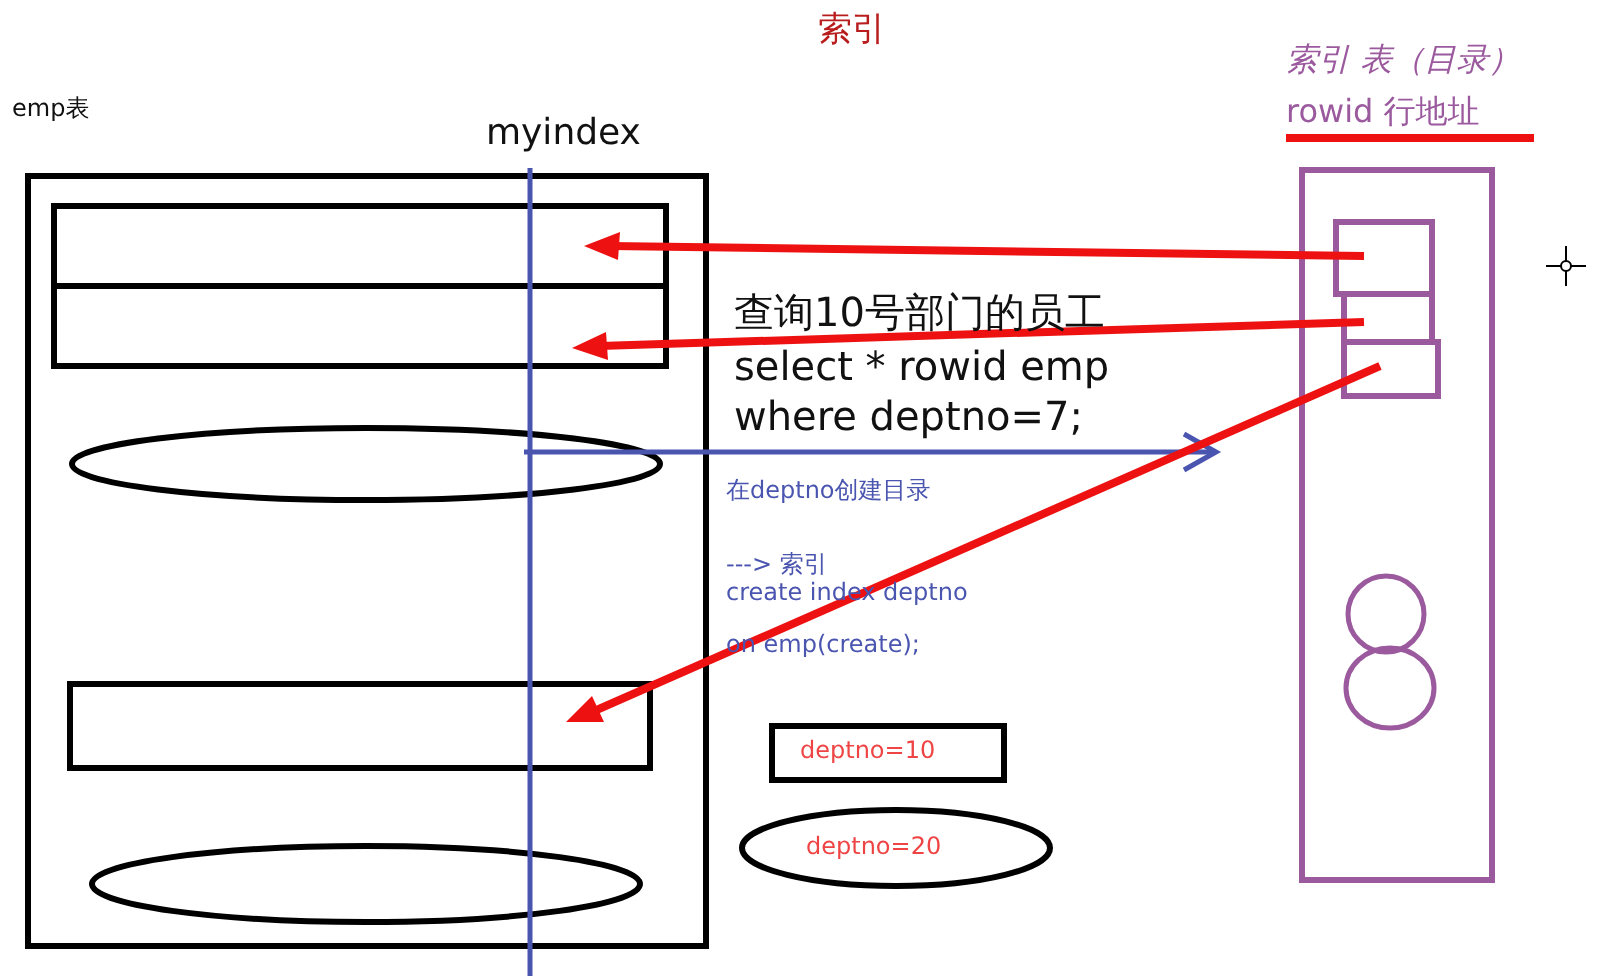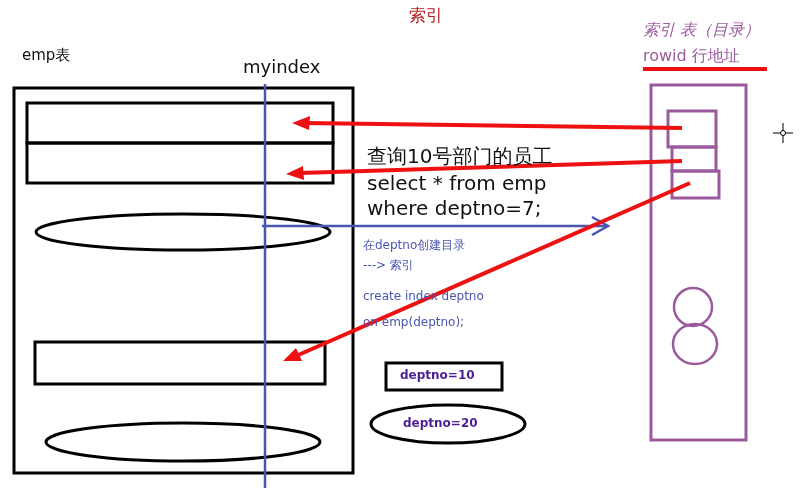--- a/index.html
+++ b/index.html
@@ -1,27 +1,27 @@
 <!DOCTYPE html>
 <html><head>
 <meta charset="utf-8">
 <style>
   html, body { margin: 0; padding: 0; background: #ffffff; }
   body { width: 810px; height: 488px; position: relative; overflow: hidden;
          font-family: "DejaVu Sans", sans-serif; }
   svg { position: absolute; left: 0; top: 0; }
   .lbl { position: absolute; white-space: nowrap; line-height: 1; }
   .title { left: 409px; top: 7px; font-size: 17px; color: #b91c1c; }
-  .emp { left: 22px; top: 48px; font-size: 15px; color: #111; }
+  .emp { left: 6px; top: 48px; font-size: 12px; color: #111; }
   .deptno-col { left: 243px; top: 58px; font-size: 18px; color: #111; }
   .idx1 { left: 643px; top: 22px; font-size: 16px; color: #9b5a9e; font-style: italic; }
   .idx2 { left: 643px; top: 48px; font-size: 16px; color: #9b5a9e; text-align: right; }
   .q { left: 367px; font-size: 20px; color: #111; }
   .c { left: 363px; font-size: 12px; color: #4a55b0; }
-  .box-lbl { font-size: 12px; font-weight: bold; color: #4c1d95; }
+  .box-lbl { font-size: 12px; font-weight: normal; color: #ef4444; }
 </style>
 </head>
 <body>
 
 <svg width="810" height="488" viewBox="0 0 810 488">
 
   <rect x="14" y="88" width="339" height="385" fill="none" stroke="#000" stroke-width="3"></rect>
 
   <rect x="27" y="103" width="306" height="40" fill="none" stroke="#000" stroke-width="3"></rect>
   <rect x="27" y="143" width="306" height="40" fill="none" stroke="#000" stroke-width="3"></rect>
@@ -62,22 +62,22 @@
 </svg>
 
 <div class="lbl title">索引</div>
 <div class="lbl emp">emp表</div>
 <div class="lbl deptno-col">myindex</div>
 
 <div class="lbl idx1">索引 表（目录）</div>
 <div class="lbl idx2">rowid 行地址</div>
 
 <div class="lbl q" style="top:146px">查询10号部门的员工</div>
-<div class="lbl q" style="top:173px">select * from emp</div>
+<div class="lbl q" style="top:173px">select * rowid emp</div>
 <div class="lbl q" style="top:198px">where deptno=7;</div>
 
 <div class="lbl c" style="top:239px">在deptno创建目录</div>
-<div class="lbl c" style="top:259px">---&gt;  索引</div>
+<div class="lbl c" style="top:276px">---&gt;  索引</div>
 <div class="lbl c" style="top:290px">create index deptno</div>
-<div class="lbl c" style="top:316px">on emp(deptno);</div>
+<div class="lbl c" style="top:316px">on emp(create);</div>
 
 <div class="lbl box-lbl" style="left:400px;top:369px">deptno=10</div>
 <div class="lbl box-lbl" style="left:403px;top:417px">deptno=20</div>
 
 </body></html>

